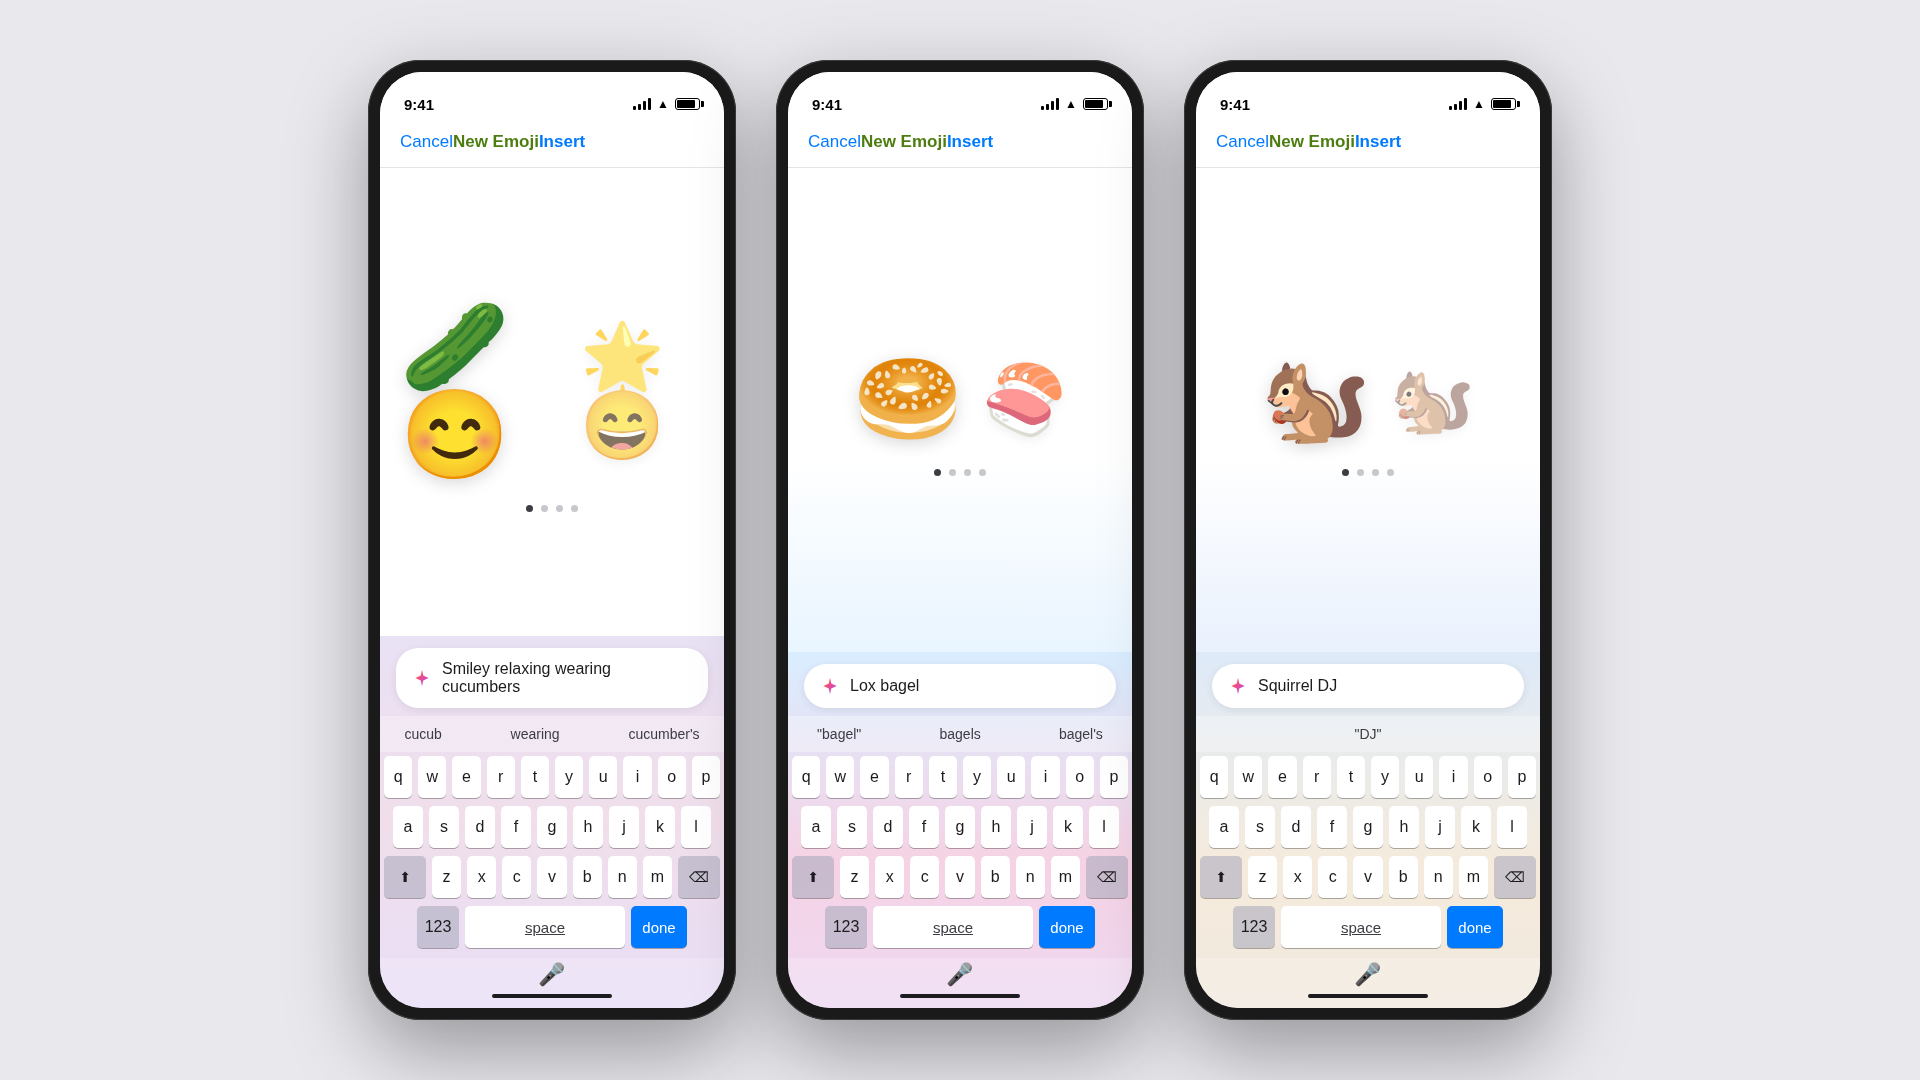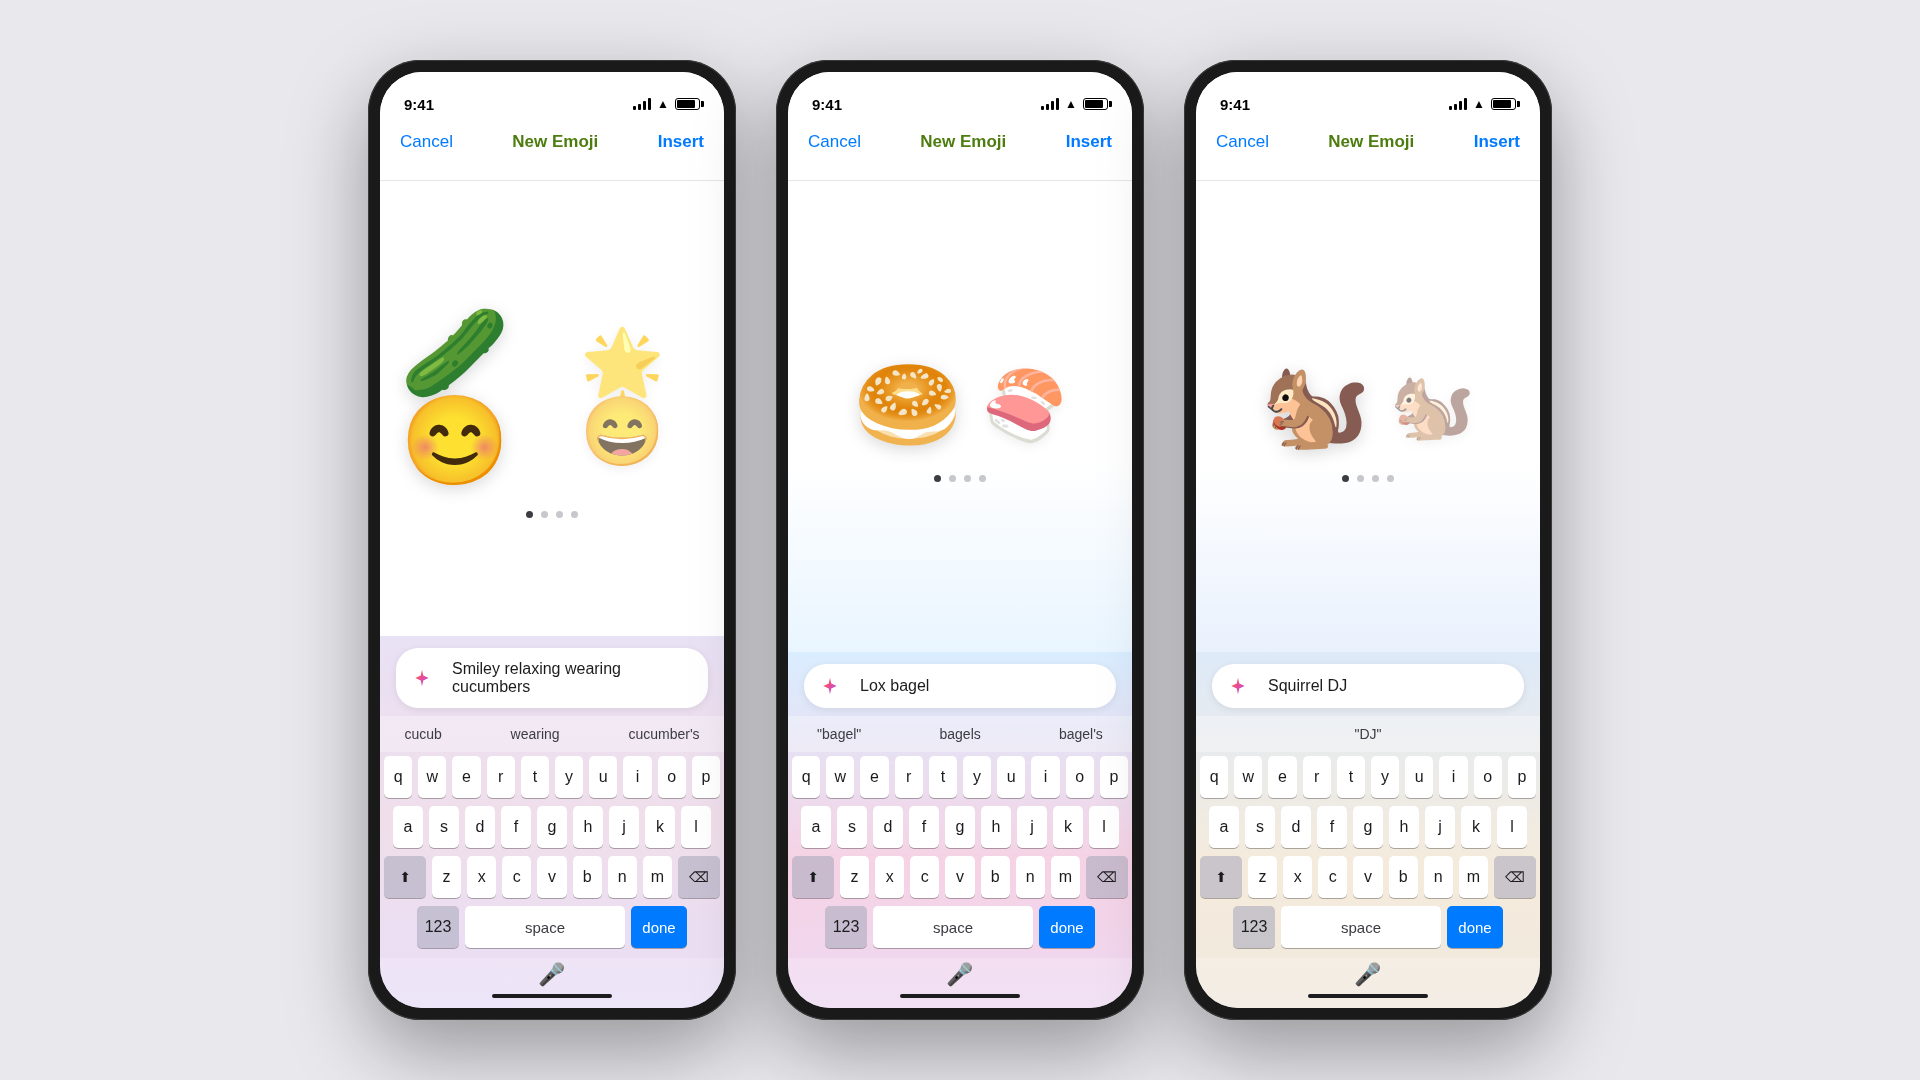--- a/index.html
+++ b/index.html
@@ -102,22 +102,22 @@
       height: 100%;
       width: 85%;
       border-radius: 1px;
     }
 
     
     .nav-bar {
       background: white;
       display: flex;
       align-items: center;
-      justify-content: space-between;
-      padding: 10px 20px 28px;
+      justify-content: flex-start;
+      padding: 10px 20px 15px;
       flex-shrink: 0;
       border-bottom: 0.5px solid rgba(0,0,0,0.1);
     }
     .nav-cancel {
       color: #007AFF;
       font-size: 17px;
       cursor: pointer;
     }
     .nav-title {
       font-size: 17px;
@@ -196,21 +196,21 @@
     
     .search-input-row {
       padding: 12px 16px 8px;
     }
     .search-input {
       background: white;
       border-radius: 22px;
       padding: 12px 16px;
       display: flex;
       align-items: center;
-      gap: 20px;
+      gap: 10px;
       box-shadow: 0 2px 8px rgba(0,0,0,0.08);
     }
     .search-input-text {
       font-size: 16px;
       color: #1c1c1e;
       flex: 1;
     }
 
     
     .autocorrect-row {
@@ -256,20 +256,21 @@
       flex: 1.5;
       max-width: 42px;
       font-size: 14px;
     }
     .key.space {
       flex: 5;
       max-width: 160px;
       background: white;
       font-size: 15px;
       color: #3c3c43;
+      text-decoration: underline;
     }
     .key.done {
       background: #007AFF;
       color: white;
       flex: 2;
       max-width: 56px;
       font-size: 15px;
       font-weight: 500;
       border-radius: 5px;
     }

